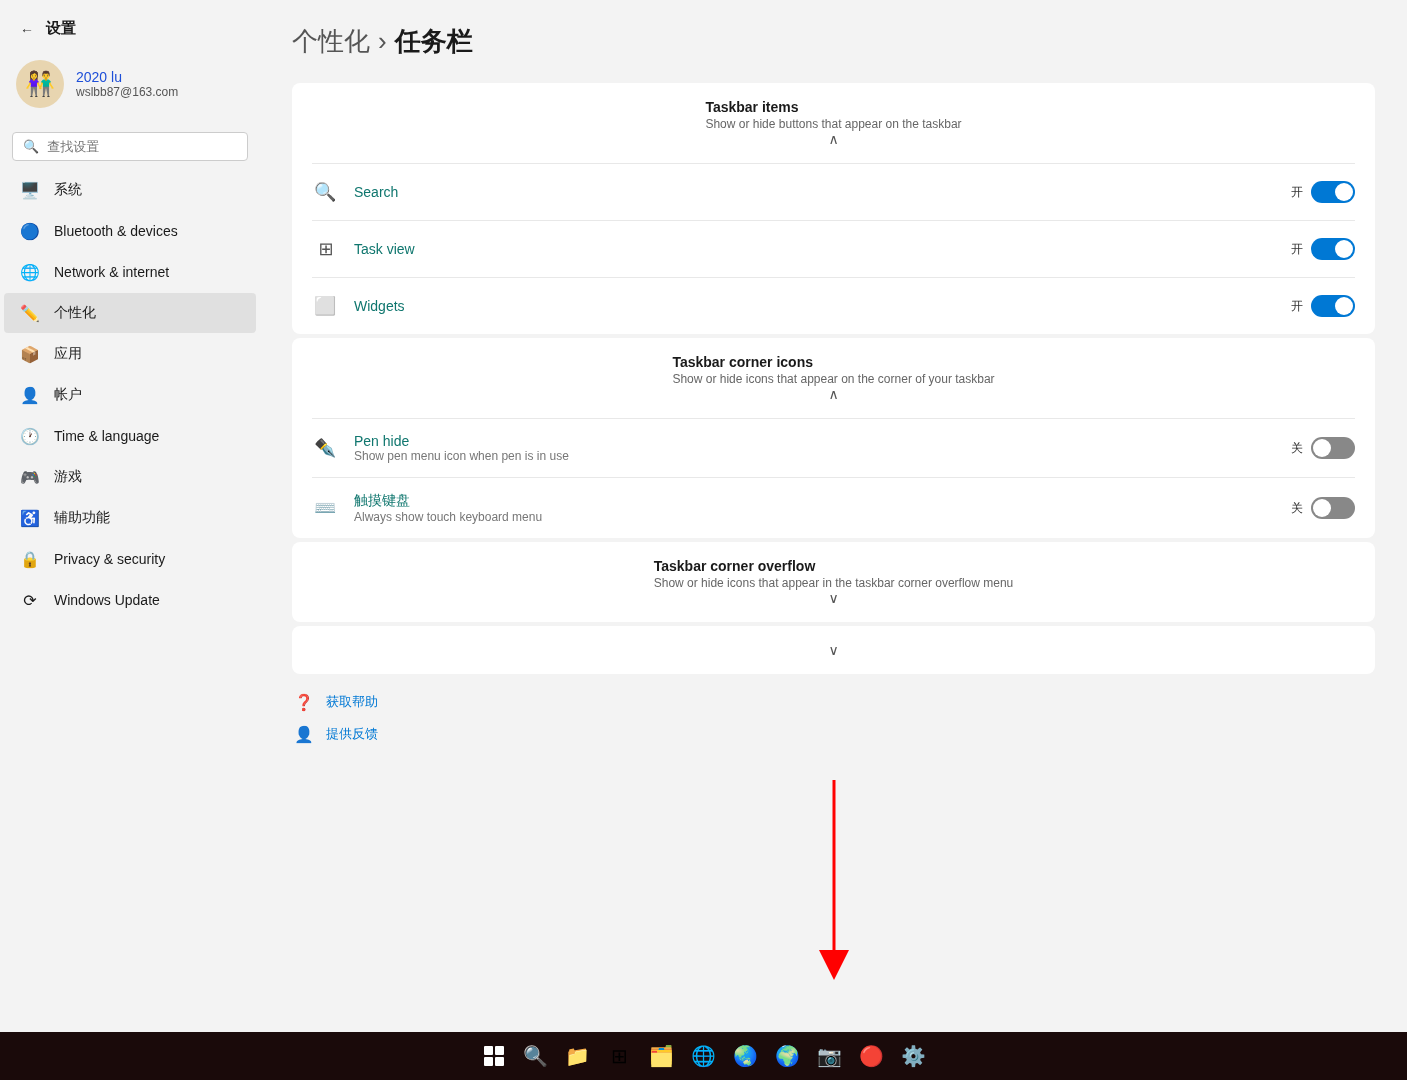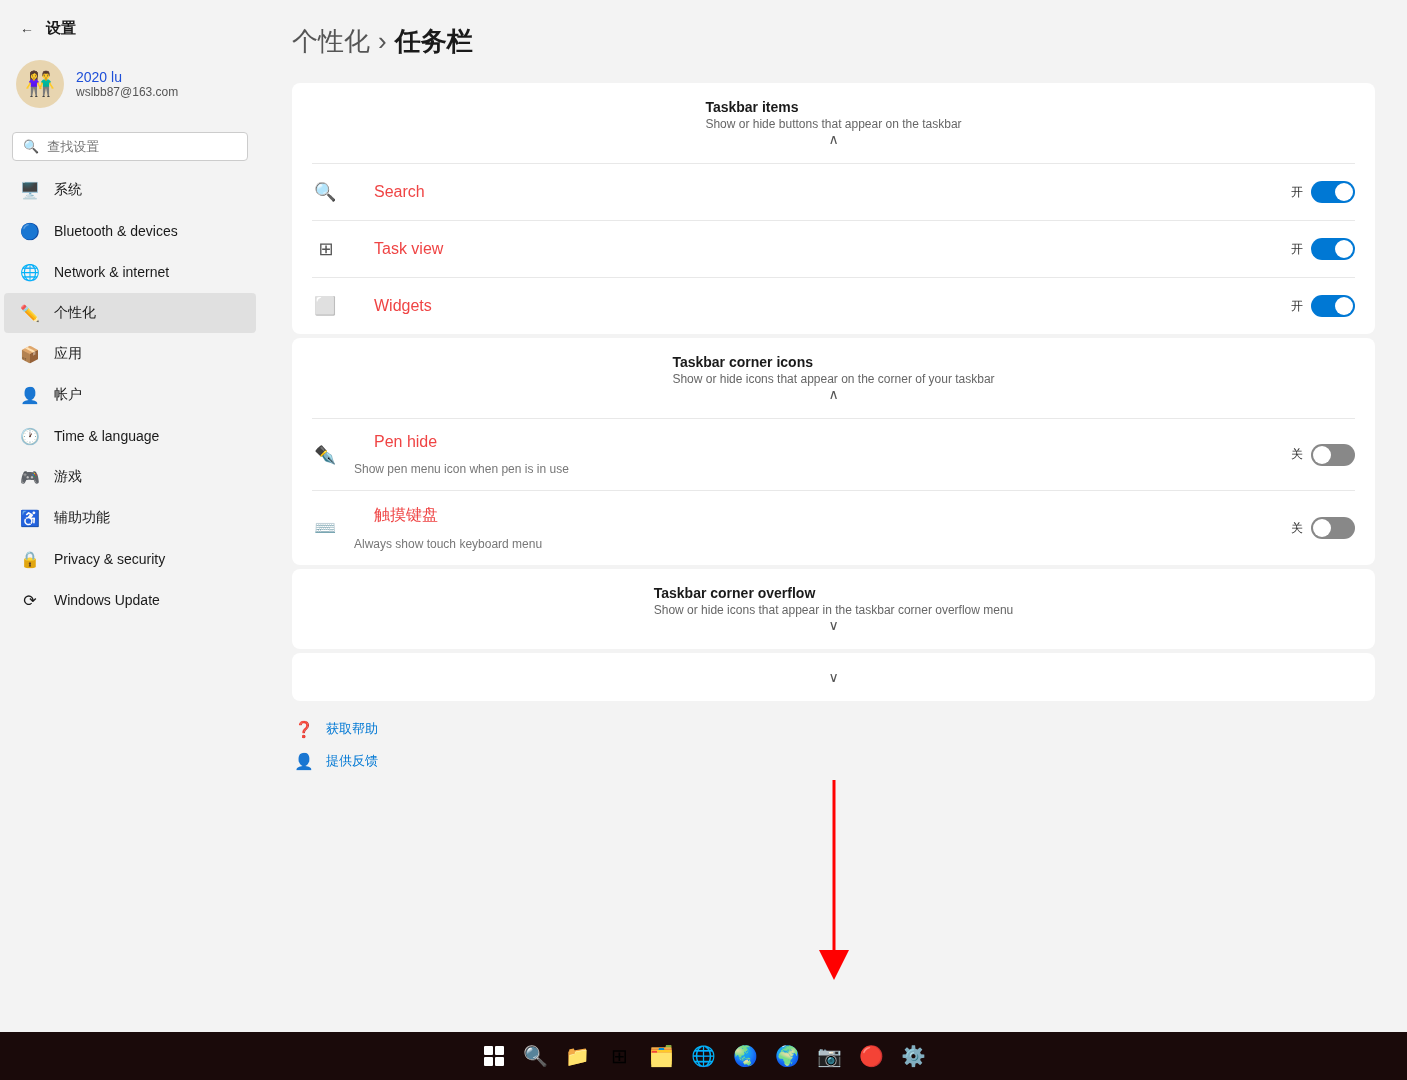--- a/index.html
+++ b/index.html
@@ -217,29 +217,28 @@
       font-size: 18px;
       color: #555;
       flex-shrink: 0;
     }
 
     .card-row-content {
       flex: 1;
     }
 
     .card-row-title {
-      font-size: 16px;
-      color: #ef4444;
-      margin-left: 20px;
+      font-size: 14px;
+      color: #0f766e;
     }
 
     .card-row-subtitle {
       font-size: 12px;
       color: #777;
-      margin-top: 11px;
+      margin-top: 0;
     }
 
     .card-row-control {
       display: flex;
       align-items: center;
       gap: 8px;
     }
 
     .toggle-label {
       font-size: 12px;

